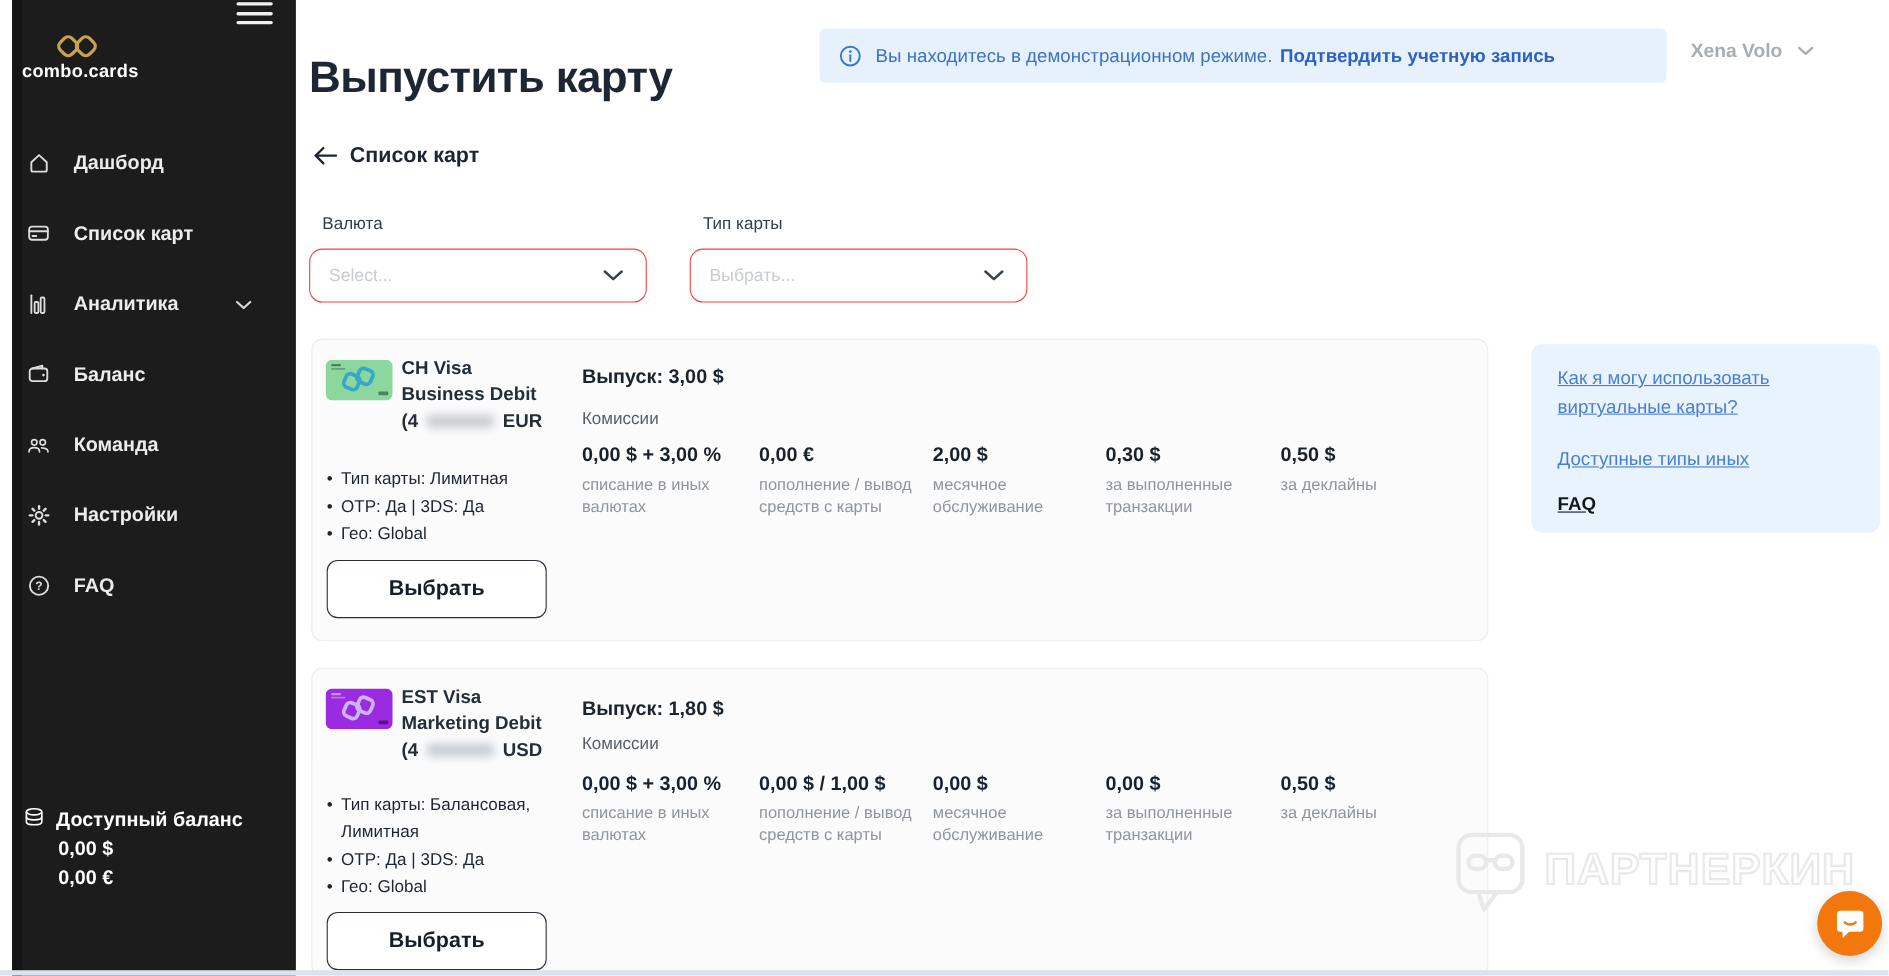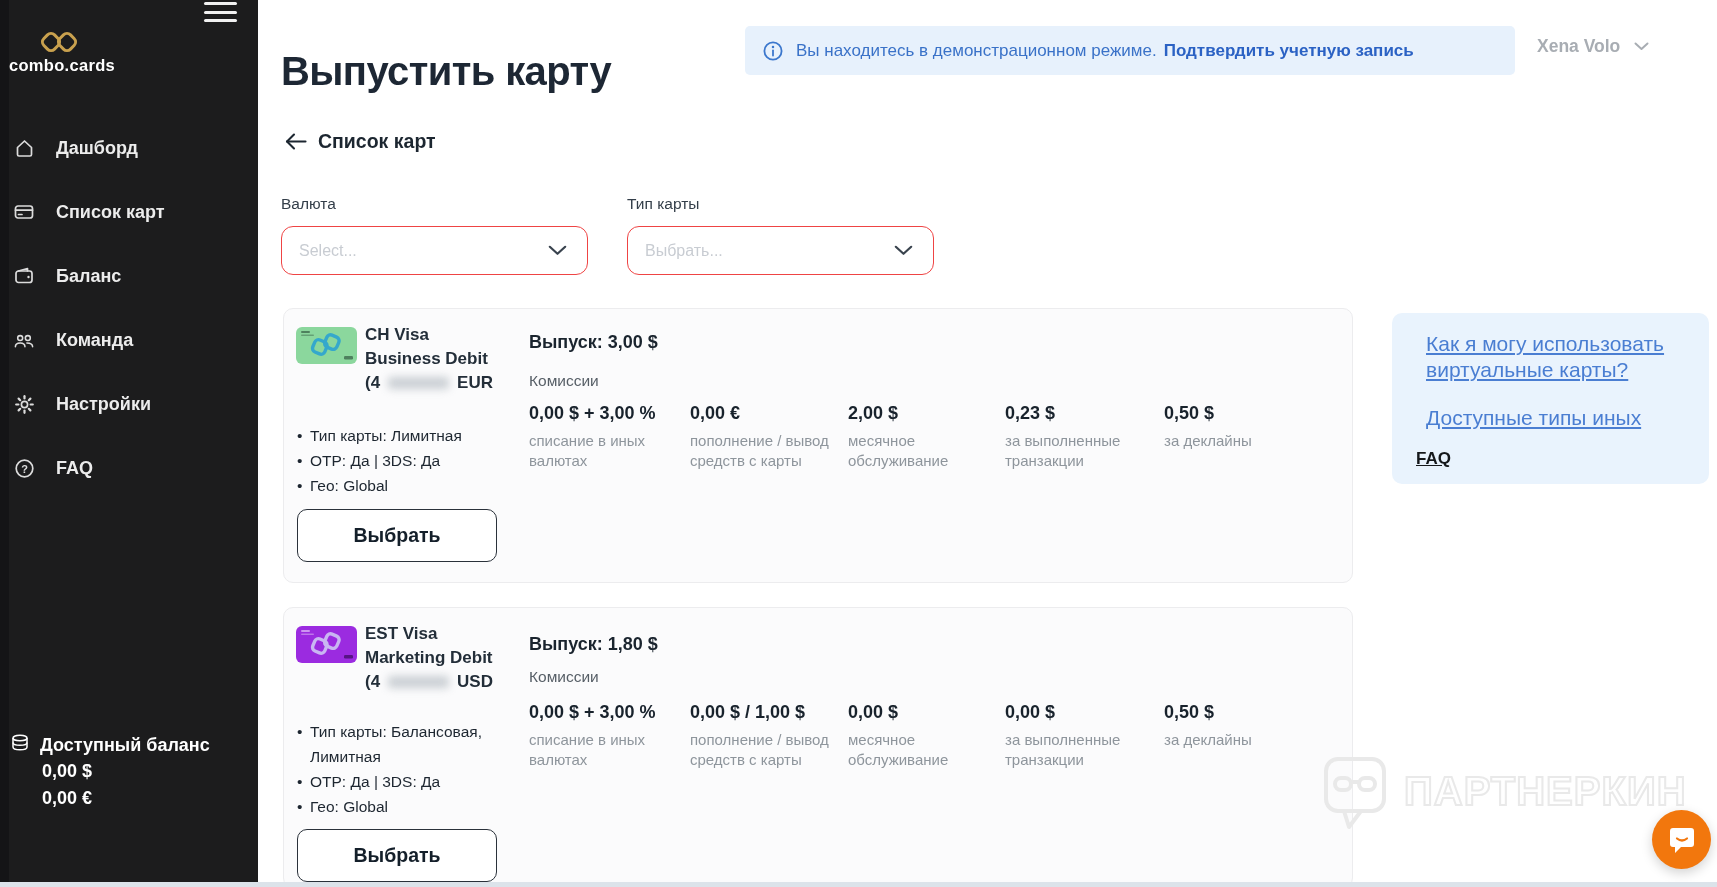--- a/index.html
+++ b/index.html
@@ -2,21 +2,21 @@
 <html><head>
 <meta charset="utf-8">
 <style>
   html,body{margin:0;padding:0;}
   body{
     position:relative;width:1717px;height:887px;overflow:hidden;
     background:#ffffff;font-family:"Liberation Sans",sans-serif;
     -webkit-font-smoothing:antialiased;
   }
   
-  .sidebar{position:absolute;left:0;top:0;width:258px;height:887px;background:#1c1c1d;}
+  .sidebar{position:absolute;left:11px;top:0;width:258px;height:887px;background:#1c1c1d;}
   .sidebar::before{content:"";position:absolute;left:0;top:0;width:9px;height:100%;background:#141416;}
   .hamburger{position:absolute;left:204px;top:2px;width:33px;height:20px;display:flex;flex-direction:column;justify-content:space-between;cursor:pointer;background:none;border:none;padding:0;}
   .hamburger span{display:block;height:3px;border-radius:2px;background:#f1f1f1;}
   .logo-mark{position:absolute;left:36px;top:26px;}
   .logo-text{position:absolute;left:9px;top:56px;color:#ffffff;font-size:16.5px;font-weight:600;letter-spacing:.3px;}
   .nav{position:absolute;left:0;top:116px;width:258px;}
   .nav-item{height:64px;display:flex;align-items:center;padding-left:13px;gap:21px;color:#ececec;font-size:18px;font-weight:600;cursor:pointer;}
   .nav-item .nicon{width:22px;height:22px;flex:0 0 22px;display:flex;align-items:center;justify-content:center;}
   .nav-chevron{margin-left:auto;margin-right:40px;}
   .balance{position:absolute;left:0;top:733px;width:258px;color:#ffffff;}
@@ -24,21 +24,21 @@
   .balance-val{padding-left:42px;font-size:18px;font-weight:700;line-height:27px;}
   .balance-val:first-of-type{margin-top:7px;}
   
   .page-title{position:absolute;left:281px;top:22px;font-size:40px;font-weight:800;color:#1d2734;letter-spacing:-.6px;}
   .banner{position:absolute;left:745px;top:26px;width:770px;height:49px;background:#e7f1fc;border-radius:5px;display:flex;align-items:center;padding:0 18px 0 17px;box-sizing:border-box;}
   .banner-text{margin-left:12px;font-size:17px;color:#3a72c8;font-weight:500;white-space:nowrap;}
   .banner-link{margin-left:7px;font-size:17px;color:#2b62c4;font-weight:700;white-space:nowrap;cursor:pointer;}
   .user{position:absolute;left:1537px;top:36px;display:flex;align-items:center;gap:14px;color:#a8adb3;font-size:17.5px;font-weight:600;cursor:pointer;}
   
   .back{position:absolute;left:285px;top:130px;display:flex;align-items:center;gap:11px;font-size:19.5px;font-weight:700;color:#1c2630;cursor:pointer;}
-  .filter-label{position:absolute;top:195px;font-size:15.5px;color:#333e49;}
+  .filter-label{position:absolute;top:195px;font-size:15.5px;color:#333e49;margin-left:12px;}
   .fl-1{left:281px;} .fl-2{left:627px;}
   .select{position:absolute;top:226px;width:307px;height:49px;background:#fff;border:1px solid #ef4444;border-radius:12px;display:flex;align-items:center;padding:0 17px;box-sizing:border-box;cursor:pointer;}
   .sel-1{left:281px;} .sel-2{left:627px;}
   .select .ph{color:#c8ccd2;font-size:16px;}
   .select .sel-chev{margin-left:auto;margin-right:3px;display:flex;}
   
   .offer-card{position:absolute;left:283px;width:1070px;background:#fbfbfc;border:1px solid #ececee;border-radius:10px;box-sizing:border-box;}
   .oc-1{top:308px;height:275px;}
   .oc-2{top:607px;height:281px;}
   .card-visual{position:absolute;left:12px;top:18px;width:61px;height:37px;border-radius:6px;}
@@ -57,21 +57,21 @@
   .fees-title{position:absolute;left:245px;font-size:15.5px;color:#565e66;}
   .oc-1 .fees-title{top:63px;} .oc-2 .fees-title{top:60px;}
   .fee-col{position:absolute;top:94px;}
   .fee-c1{left:245px;width:145px;} .fee-c2{left:406px;width:160px;}
   .fee-c3{left:564px;width:125px;} .fee-c4{left:721px;width:142px;}
   .fee-c5{left:880px;width:125px;}
   .fee-value{font-size:18px;font-weight:700;color:#18222c;white-space:nowrap;}
   .fee-caption{margin-top:7px;font-size:15px;line-height:20px;color:#8e959c;}
   
   .help{position:absolute;left:1392px;top:313px;width:317px;height:171px;background:#e9f3fd;border-radius:10px;padding:18px 24px;box-sizing:border-box;}
-  .help-link{display:block;width:258px;color:#4a7ed2;text-decoration:underline;font-size:21px;line-height:26px;font-weight:500;cursor:pointer;margin-left:10px;}
+  .help-link{display:block;width:258px;color:#4a7ed2;text-decoration:underline;font-size:17px;line-height:26px;font-weight:500;cursor:pointer;}
   .hl-1{margin-bottom:22px;} .hl-2{margin-bottom:18px;}
   .help-faq{display:block;color:#15181b;font-weight:600;font-size:17px;text-decoration:underline;cursor:pointer;}
   
   .watermark{position:absolute;left:1322px;top:753px;display:flex;align-items:flex-start;gap:16px;pointer-events:none;}
   .watermark-text{margin-top:16px;font-size:40px;font-weight:800;letter-spacing:1px;color:transparent;-webkit-text-stroke:2px #e9e9e9;}
   .chat-btn{position:absolute;left:1652px;top:810px;width:59px;height:59px;border-radius:50%;background:#f2770d;border:none;box-shadow:0 4px 12px rgba(0,0,0,.18);display:flex;align-items:center;justify-content:center;cursor:pointer;}
   .bottom-strip{position:absolute;left:0;top:882px;width:1717px;height:5px;background:#dce3ea;}
 </style>
 </head>
 <body>
@@ -106,20 +106,35 @@
         <svg width="22" height="22" viewBox="0 0 22 22" fill="none" stroke="#dcdcdc" stroke-width="1.7" stroke-linecap="round">
           <rect x="2.5" y="5" width="17" height="12" rx="2.5"></rect>
           <line x1="2.5" y1="9.2" x2="19.5" y2="9.2"></line>
           <line x1="5.5" y1="13.5" x2="9" y2="13.5"></line>
         </svg>
       </span>
       <span>Список карт</span>
     </div>
     <div class="nav-item">
       <span class="nicon">
+        <svg width="21" height="21" viewBox="0 0 21 21" fill="none" stroke="#dcdcdc" stroke-width="1.7" stroke-linecap="round">
+          <path d="M3.5 2.5 V18.5"></path>
+          <rect x="6.5" y="8.5" width="3.4" height="10" rx="1"></rect>
+          <rect x="12" y="4.5" width="3.4" height="14" rx="1"></rect>
+        </svg>
+      </span>
+      <span>Аналитика</span>
+      <span class="nav-chevron">
+        <svg width="15" height="9" viewBox="0 0 15 9" fill="none" stroke="#d9d9d9" stroke-width="2" stroke-linecap="round" stroke-linejoin="round">
+          <path d="M1.5 1.5 L7.5 7 L13.5 1.5"></path>
+        </svg>
+      </span>
+    </div>
+    <div class="nav-item">
+      <span class="nicon">
         <svg width="22" height="22" viewBox="0 0 22 22" fill="none" stroke="#dcdcdc" stroke-width="1.7" stroke-linecap="round" stroke-linejoin="round">
           <rect x="3" y="6" width="16" height="11.5" rx="2.5"></rect>
           <path d="M5.5 6 L14.5 3.5 L14.5 6"></path>
           <circle cx="15.5" cy="12" r="1.2" fill="#dcdcdc" stroke="none"></circle>
         </svg>
       </span>
       <span>Баланс</span>
     </div>
     <div class="nav-item">
       <span class="nicon">
@@ -267,21 +282,21 @@
   </div>
   <div class="fee-col fee-c2">
     <div class="fee-value">0,00 €</div>
     <div class="fee-caption">пополнение / вывод средств с карты</div>
   </div>
   <div class="fee-col fee-c3">
     <div class="fee-value">2,00 $</div>
     <div class="fee-caption">месячное обслуживание</div>
   </div>
   <div class="fee-col fee-c4">
-    <div class="fee-value">0,23 $</div>
+    <div class="fee-value">0,30 $</div>
     <div class="fee-caption">за выполненные транзакции</div>
   </div>
   <div class="fee-col fee-c5">
     <div class="fee-value">0,50 $</div>
     <div class="fee-caption">за деклайны</div>
   </div>
 </section>
 
 <section class="offer-card oc-2">
   <span class="card-visual">

